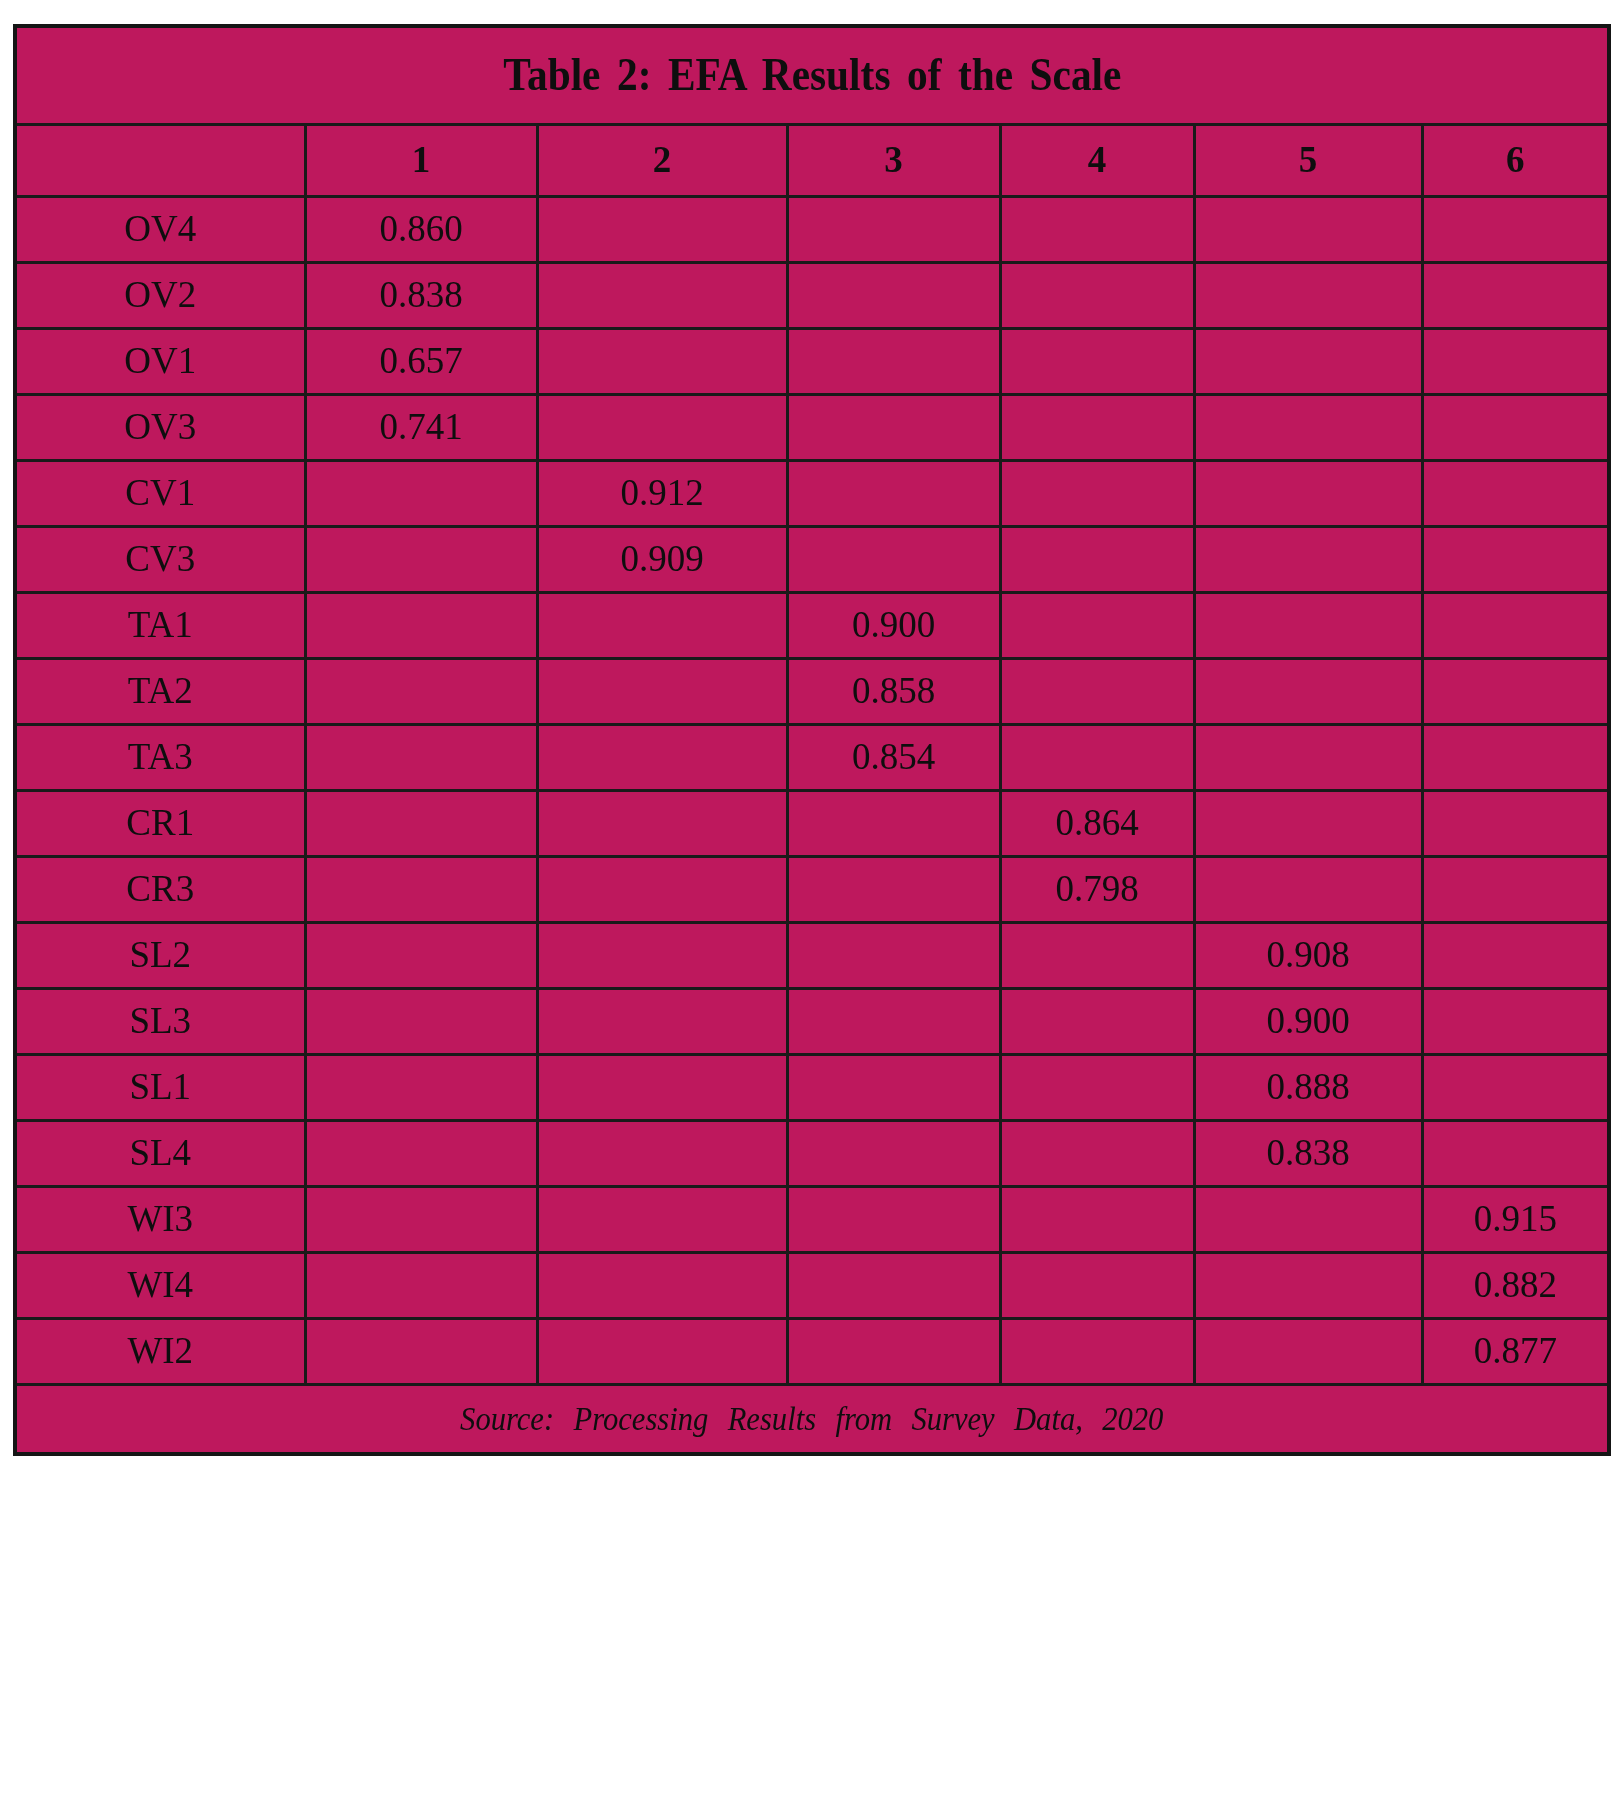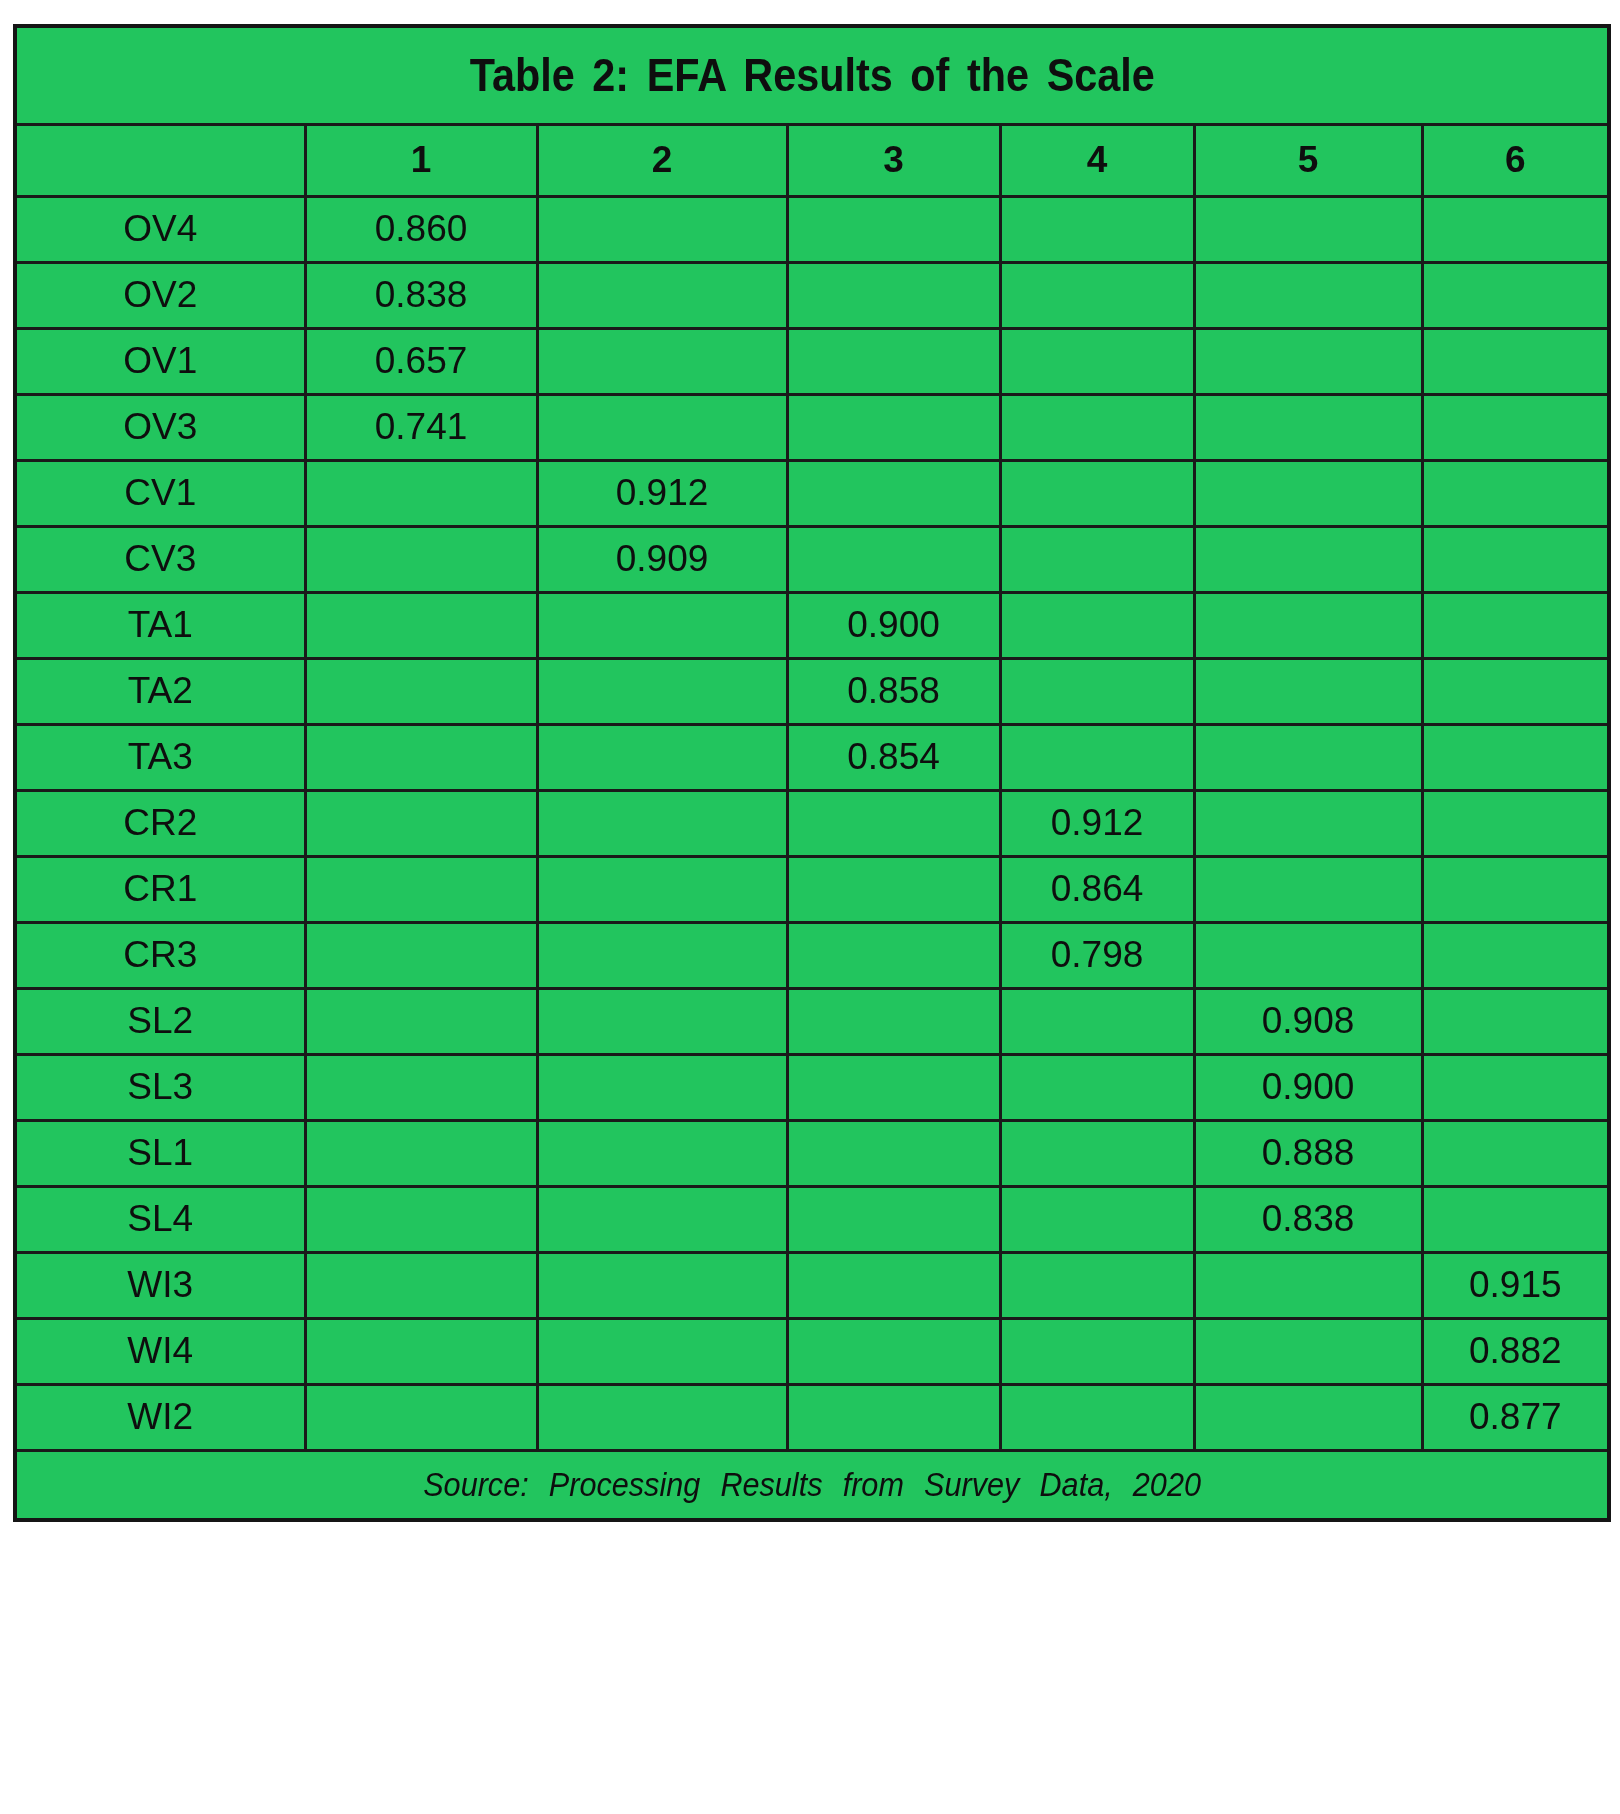--- a/index.html
+++ b/index.html
@@ -15,21 +15,22 @@
     color: #0e0e0e;
   }
   table.efa {
     position: absolute;
     left: 13px;
     top: 24px;
     width: 1594px;
     border-collapse: collapse;
     table-layout: fixed;
     border: 4px solid #151515;
-    background: #22c55e;
+    background: #be185d;
+    font-family: Liberation Serif, serif;
   }
   table.efa td {
     border: 3px solid #1a1a1a;
     text-align: center;
     vertical-align: middle;
     padding: 0;
     font-size: 37px;
     line-height: 1.1;
     overflow: hidden;
     white-space: nowrap;
@@ -175,29 +176,20 @@
   <tr class="data">
     <td>TA3</td>
     <td></td>
     <td></td>
     <td>0.854</td>
     <td></td>
     <td></td>
     <td class="c6"></td>
   </tr>
   <tr class="data">
-    <td>CR2</td>
-    <td></td>
-    <td></td>
-    <td></td>
-    <td>0.912</td>
-    <td></td>
-    <td class="c6"></td>
-  </tr>
-  <tr class="data">
     <td>CR1</td>
     <td></td>
     <td></td>
     <td></td>
     <td>0.864</td>
     <td></td>
     <td class="c6"></td>
   </tr>
   <tr class="data">
     <td>CR3</td>

